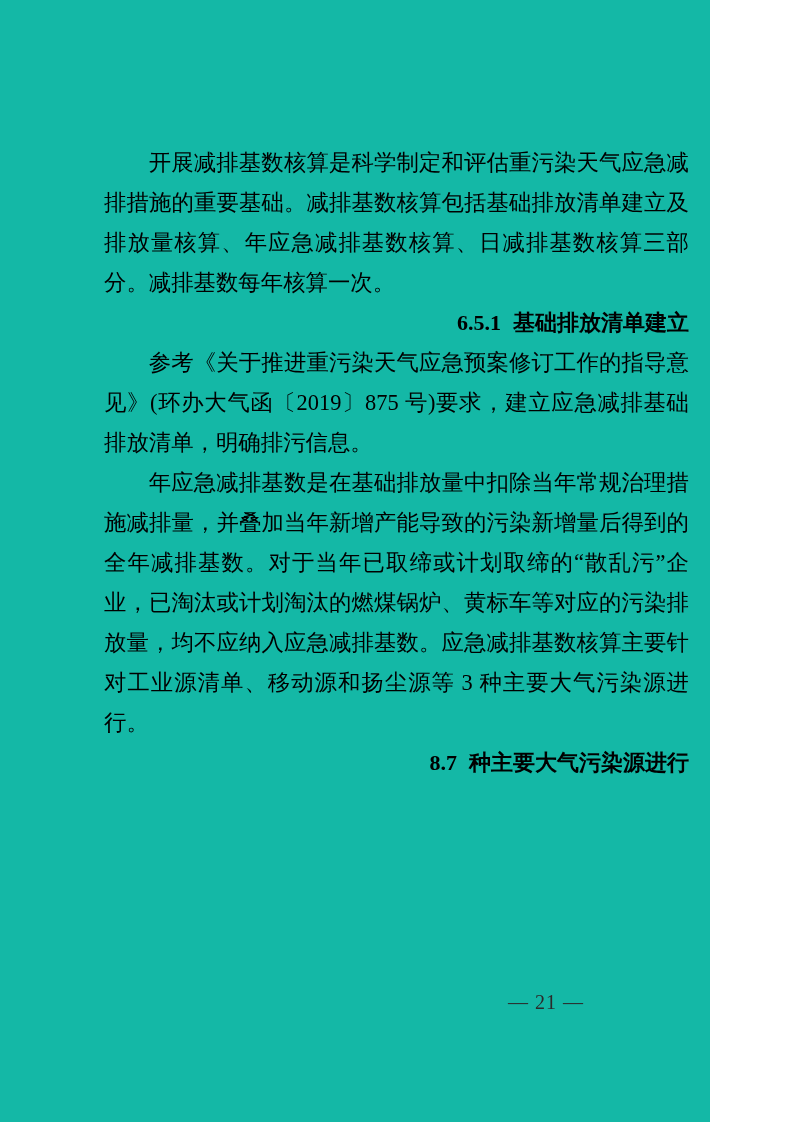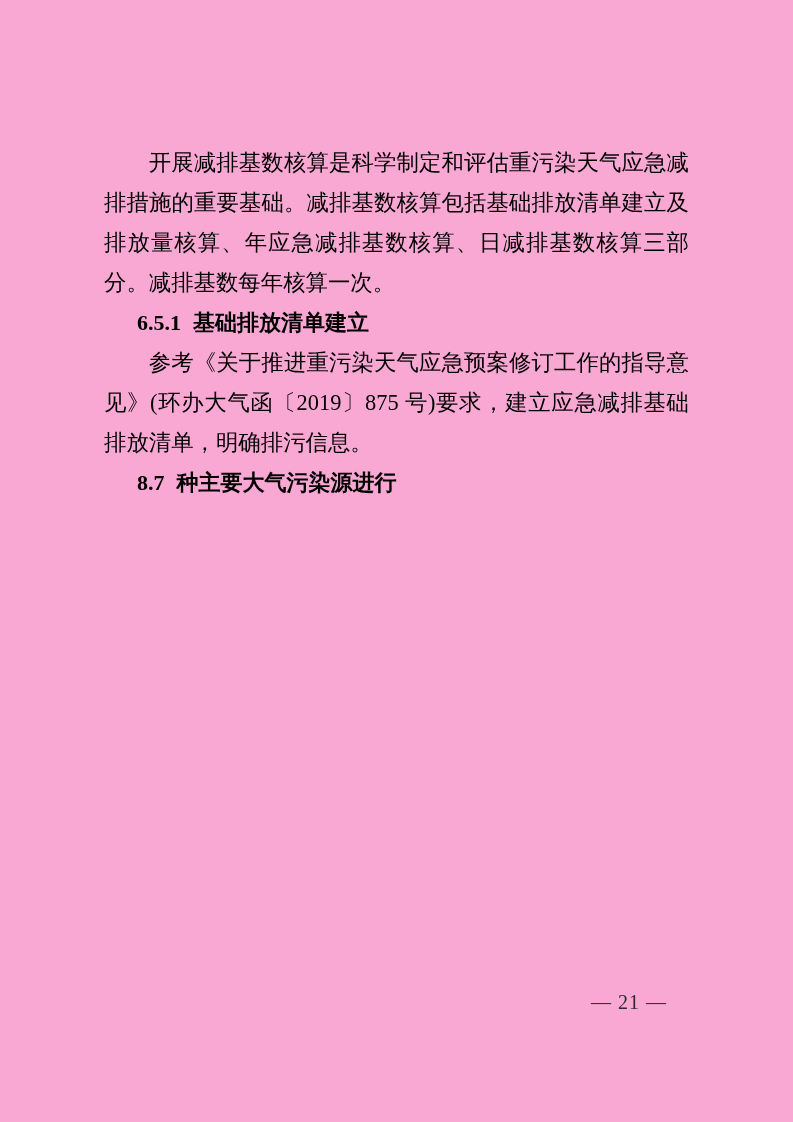--- a/index.html
+++ b/index.html
@@ -2,23 +2,23 @@
 <html><head>
 <meta charset="utf-8">
 <style>
   html, body {
     margin: 0;
     padding: 0;
     background: #ffffff;
   }
   .page {
     position: relative;
-    width: 793px;
+    width: 710px;
     height: 1122px;
-    background: #f9a8d4;
+    background: #14b8a6;
     color: #000000;
     font-family: "Liberation Serif", "DejaVu Serif", serif;
     overflow: hidden;
   }
   .content {
     position: absolute;
     left: 104px;
     top: 143px;
     width: 585px;
   }
@@ -29,21 +29,21 @@
     text-align: justify;
     text-indent: 2em;
     font-weight: normal;
   }
   .heading {
     margin: 0;
     padding-left: 33px;
     font-size: 22px;
     line-height: 40px;
     font-weight: bold;
-    text-align: left;
+    text-align: right;
   }
   .hnum {
     margin-right: 12px;
     font-family: "Liberation Serif", "DejaVu Serif", serif;
   }
   .footer {
     position: absolute;
     top: 990px;
     right: 126px;
     font-size: 20px;
@@ -58,20 +58,21 @@
 <div class="page">
   <div class="content">
 
     <p class="para">开展减排基数核算是科学制定和评估重污染天气应急减排措施的重要基础。减排基数核算包括基础排放清单建立及排放量核算、年应急减排基数核算、日减排基数核算三部分。减排基数每年核算一次。</p>
 
     <h3 class="heading"><span class="hnum">6.5.1</span><span>基础排放清单建立</span></h3>
 
     <p class="para">参考《关于推进重污染天气应急预案修订工作的指导意见》(环办大气函〔2019〕875 号)要求，建立应急减排基础排放清单，明确排污信息。</p>
 
 
+    <p class="para">年应急减排基数是在基础排放量中扣除当年常规治理措施减排量，并叠加当年新增产能导致的污染新增量后得到的全年减排基数。对于当年已取缔或计划取缔的“散乱污”企业，已淘汰或计划淘汰的燃煤锅炉、黄标车等对应的污染排放量，均不应纳入应急减排基数。应急减排基数核算主要针对工业源清单、移动源和扬尘源等 3 种主要大气污染源进行。</p>
 
 
 
     <h3 class="heading"><span class="hnum">8.7</span><span>种主要大气污染源进行</span></h3>
 
   </div>
 
   <div class="footer">— 21 —</div>
 </div>
 

